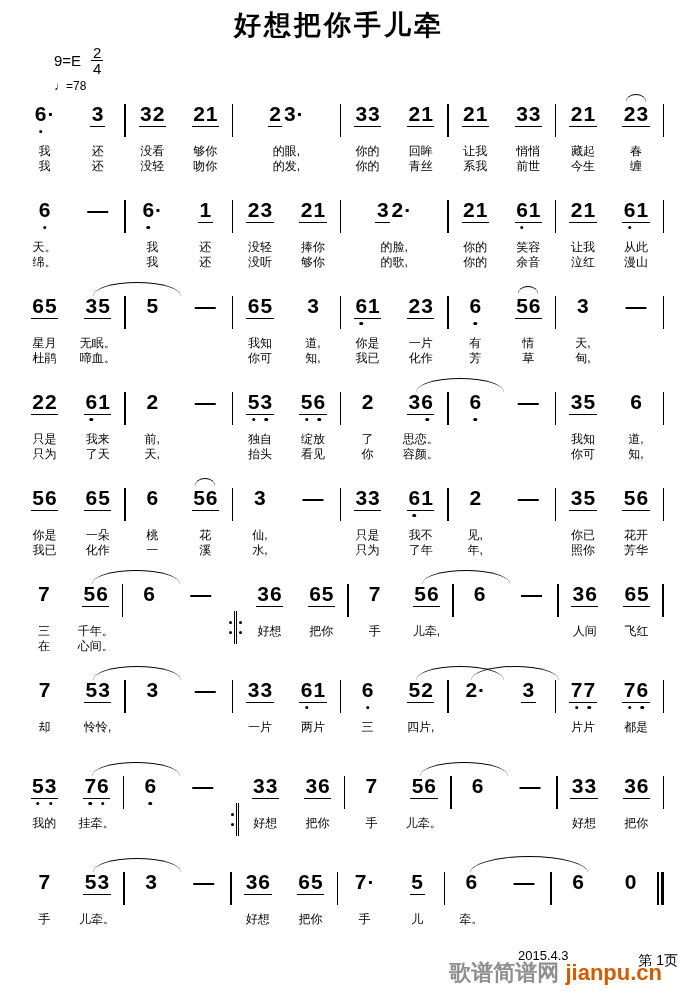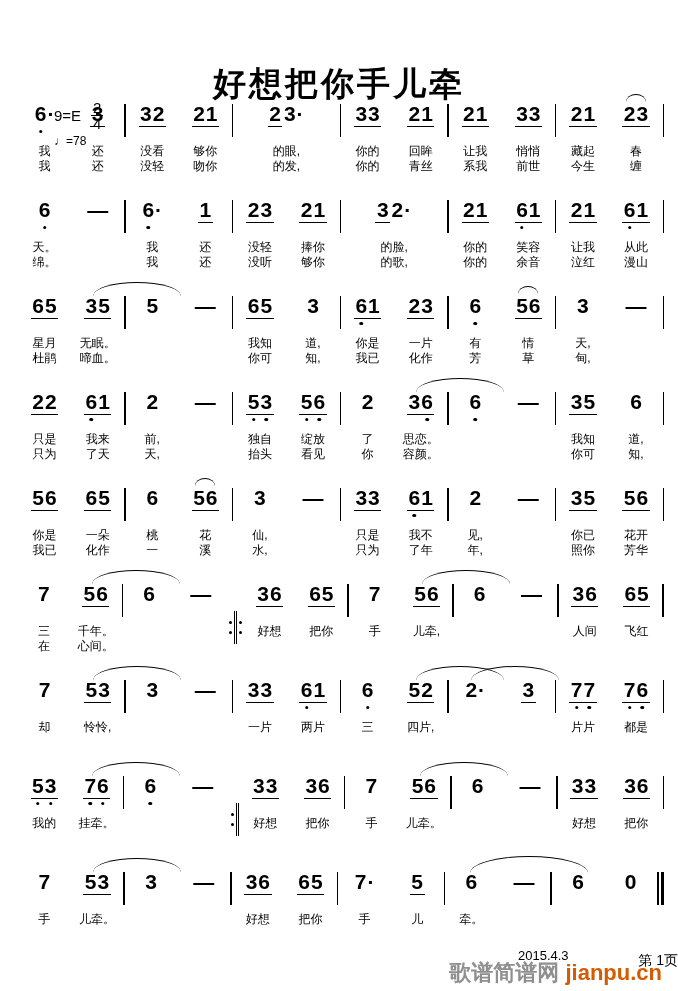--- a/index.html
+++ b/index.html
@@ -1,18 +1,18 @@
 <!DOCTYPE html>
 <html><head>
 <meta charset="utf-8">
 <style>
   html,body{margin:0;padding:0;background:#fff;}
   body{width:678px;height:991px;position:relative;overflow:hidden;
        font-family:"Liberation Sans","DejaVu Sans",sans-serif;color:#000;}
-  .title{text-align:center;font-size:33px;font-weight:bold;letter-spacing:3px;padding-top:23px;height:40px;margin-top:39px;}
+  .title{text-align:center;font-size:27px;font-weight:bold;letter-spacing:3px;padding-top:7px;height:40px;}
   .meta{position:relative;height:50px;}
   .keyblock{position:absolute;left:54px;top:-2px;font-size:15px;}
   .key-row{display:flex;align-items:center;gap:10px;}
   .frac{display:inline-flex;flex-direction:column;align-items:center;font-size:15px;line-height:15px;}
   .frac .ft{border-bottom:1px solid #000;padding:0 2px;}
   .tempo{font-size:12px;margin-top:3px;}
   .credits{position:absolute;right:36px;top:2px;font-size:13px;font-weight:bold;line-height:20px;text-align:left;}
   .music{position:absolute;top:94px;left:0;right:0;}
   .line{display:flex;height:96px;padding:8px 14px 0 18px;box-sizing:border-box;}
   .measure{flex:1;display:flex;min-width:0;}

